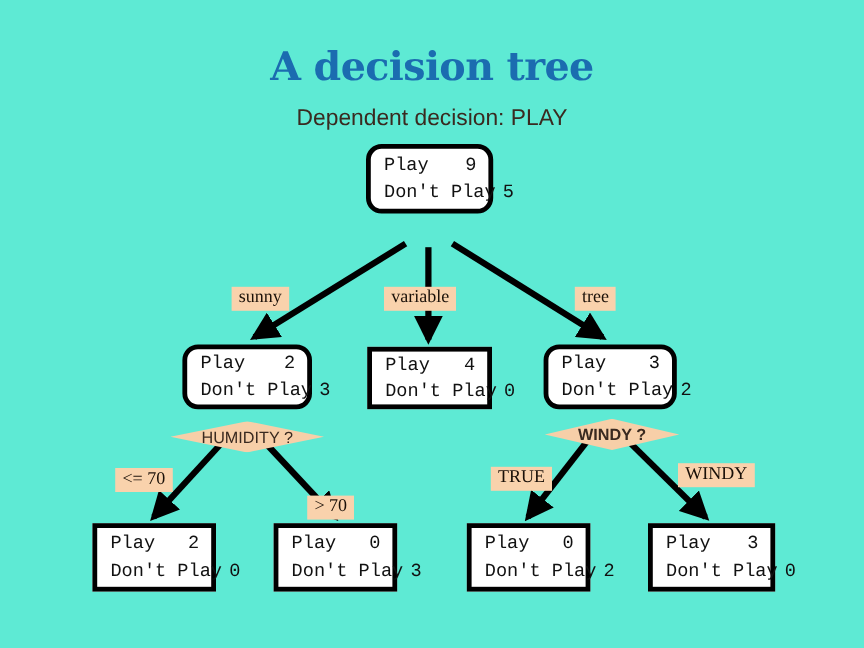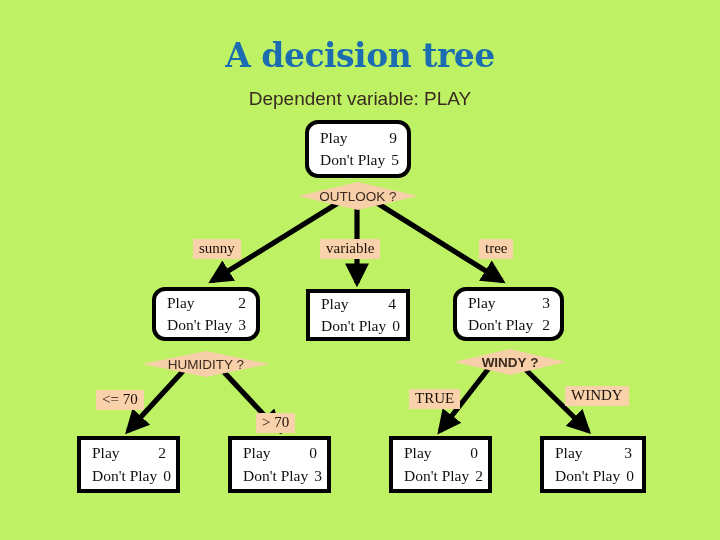--- a/index.html
+++ b/index.html
@@ -4,21 +4,21 @@
 <style>
   html, body {
     margin: 0;
     padding: 0;
     background: #ffffff;
   }
   #slide {
     position: relative;
     width: 720px;
     height: 540px;
-    background: #bef264;
+    background: #5eead4;
     overflow: hidden;
     font-family: "Liberation Serif", serif;
   }
 
   
   #title {
     position: absolute;
     left: 0;
     top: 36px;
     width: 720px;
@@ -63,21 +63,21 @@
     z-index: 3;
   }
   .node.rounded { border-radius: 13px; }
   .node.leaf    { border-radius: 0; }
 
   .node-row {
     display: flex;
     justify-content: space-between;
     align-items: baseline;
     padding: 0 10px 0 11px;
-    font-family: Liberation Serif, serif;
+    font-family: Liberation Mono, monospace;
     font-size: 15.5px;
     color: #111111;
     line-height: 1.45;
     white-space: nowrap;
   }
   .node-row .val { padding-left: 6px; }
 
   
   .diamond {
     position: absolute;
@@ -113,21 +113,21 @@
     white-space: nowrap;
     z-index: 5;
   }
 </style>
 </head>
 <body>
 
 <div id="slide">
 
   <div id="title">A decision tree</div>
-  <div id="subtitle">Dependent variable: PLAY</div>
+  <div id="subtitle">Dependent decision: PLAY</div>
 
   <svg id="edges" viewBox="0 0 720 540">
     <defs>
       <marker id="arw" viewBox="0 0 10 10" refX="8.2" refY="5" markerWidth="4.6" markerHeight="4.6" orient="auto-start-reverse">
         <path d="M 0 0 L 10 5 L 0 10 z" fill="#000000"></path>
       </marker>
     </defs>
 
     <line x1="338" y1="203" x2="212" y2="281" stroke="#000" stroke-width="5.2" marker-end="url(#arw)"></line>
 
@@ -148,24 +148,20 @@
     <div class="node-row">
       <span>Play</span>
       <span class="val">9</span>
     </div>
     <div class="node-row">
       <span>Don't Play</span>
       <span class="val">5</span>
     </div>
   </div>
 
-  <div class="diamond" style="left:298px; top:182px; width:120px; height:28px;">
-    <div class="dshape"></div>
-    <div class="dlabel">OUTLOOK ?</div>
-  </div>
 
   <div class="edge-label" style="left:193px; top:239px;">sunny</div>
   <div class="edge-label" style="left:320px; top:239px;">variable</div>
   <div class="edge-label" style="left:479px; top:239px;">tree</div>
 
   <div class="node rounded" style="left:152px; top:287px; width:108px; height:54px;">
     <div class="node-row">
       <span>Play</span>
       <span class="val">2</span>
     </div>

